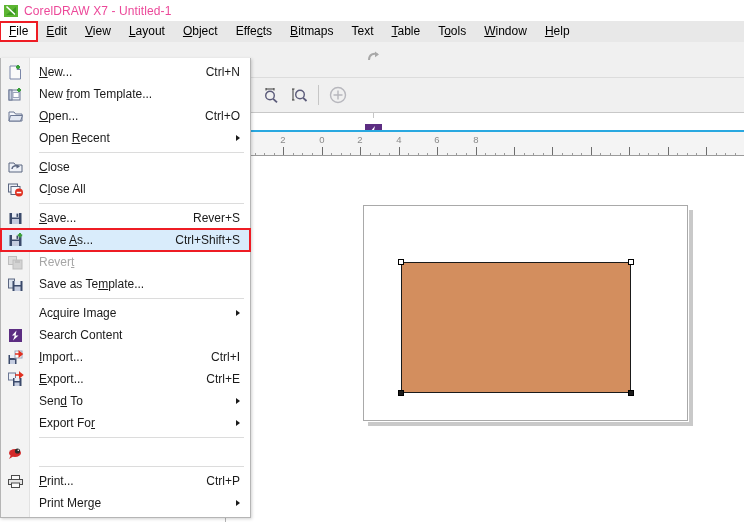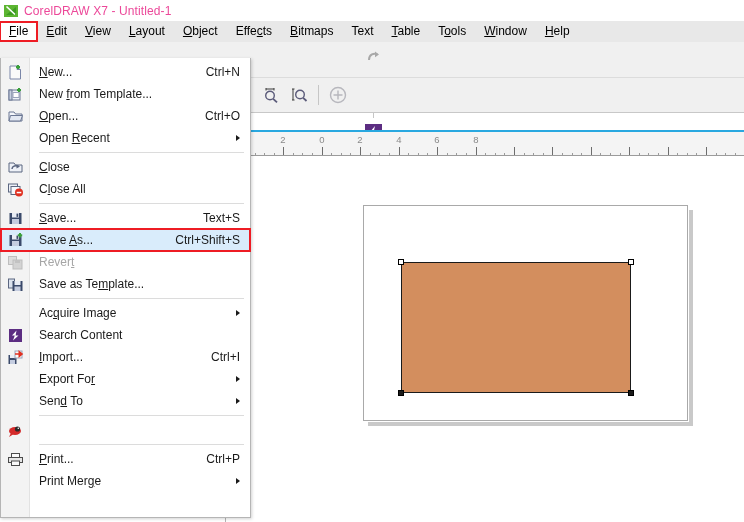--- a/index.html
+++ b/index.html
@@ -470,21 +470,21 @@
       <div class="dd-item">
         <span class="ico">
           <svg width="17" height="17" viewBox="0 0 17 17">
             <rect x="2.5" y="3" width="12" height="11" fill="#3b4a6b"></rect>
             <rect x="5" y="3" width="7" height="4.5" fill="#e9edf5"></rect>
             <rect x="9.5" y="3.6" width="1.8" height="3.3" fill="#3b4a6b"></rect>
             <rect x="5" y="9" width="7" height="5" fill="#c5cde0"></rect>
           </svg>
         </span>
         <span class="lbl"><span class="mnemo">S</span>ave...</span>
-        <span class="acc">Text+S</span>
+        <span class="acc">Rever+S</span>
       </div>
       <div class="dd-item highlight">
         <span class="ico">
           <svg width="17" height="17" viewBox="0 0 17 17">
             <rect x="2.5" y="3" width="12" height="11" fill="#3b4a6b"></rect>
             <rect x="5" y="3" width="7" height="4.5" fill="#e9edf5"></rect>
             <rect x="9.5" y="3.6" width="1.8" height="3.3" fill="#3b4a6b"></rect>
             <rect x="5" y="9" width="7" height="5" fill="#c5cde0"></rect>
             <path d="M13 1 V5.5 M10.8 3.2 H15.2" stroke="#3aa03a" stroke-width="2"></path>
           </svg>
@@ -542,27 +542,40 @@
             <rect x="3" y="6" width="5" height="3" fill="#e9edf5"></rect>
             <rect x="3" y="11" width="5" height="4" fill="#c5cde0"></rect>
             <rect x="8" y="2" width="7" height="7" fill="#fafafa" stroke="#9aa4bb"></rect>
             <path d="M8 5 L14 5 M12.3 2.8 L15 5 L12.3 7.2 Z" stroke="#e03020" stroke-width="1.6" fill="#e03020"></path>
           </svg>
         </span>
         <span class="lbl"><span class="mnemo">I</span>mport...</span>
         <span class="acc">Ctrl+I</span>
       </div>
       <div class="dd-item">
+        <span class="ico">
+          <svg width="17" height="17" viewBox="0 0 17 17">
+            <rect x="1.5" y="2" width="7" height="7" fill="#eef1f7" stroke="#6b7793"></rect>
+            <rect x="6" y="7" width="8.5" height="8" fill="#3b4a6b"></rect>
+            <rect x="7.5" y="7" width="5" height="3" fill="#e9edf5"></rect>
+            <rect x="7.5" y="11.5" width="5" height="3.5" fill="#c5cde0"></rect>
+            <path d="M8 4 L14.5 4 M12.8 1.8 L15.5 4 L12.8 6.2 Z" stroke="#e03020" stroke-width="1.6" fill="#e03020"></path>
+          </svg>
+        </span>
+        <span class="lbl"><span class="mnemo">E</span>xport...</span>
+        <span class="acc">Ctrl+E</span>
+      </div>
+      <div class="dd-item">
+        <span class="ico"></span>
+        <span class="lbl">Sen<span class="mnemo">d</span> To</span>
+        <span class="arrow"></span>
+      </div>
+      <div class="dd-item">
         <span class="ico"></span>
         <span class="lbl">Export Fo<span class="mnemo">r</span></span>
-        <span class="arrow"></span>
-      </div>
-      <div class="dd-item">
-        <span class="ico"></span>
-        <span class="lbl">Sen<span class="mnemo">d</span> To</span>
         <span class="arrow"></span>
       </div>
 
       <div class="dd-sep-wrap">
           <div class="dd-sep"></div>
         </div>
 
       <div class="dd-item">
         <span class="ico">
           <svg width="17" height="17" viewBox="0 0 17 17">

